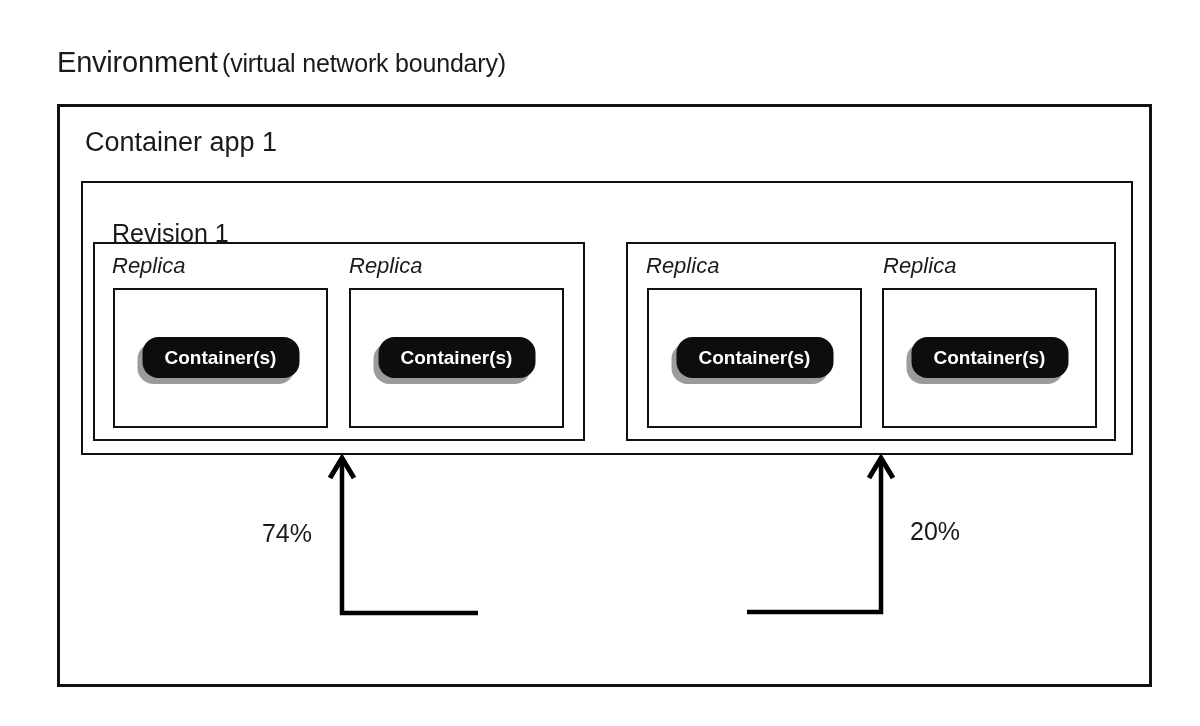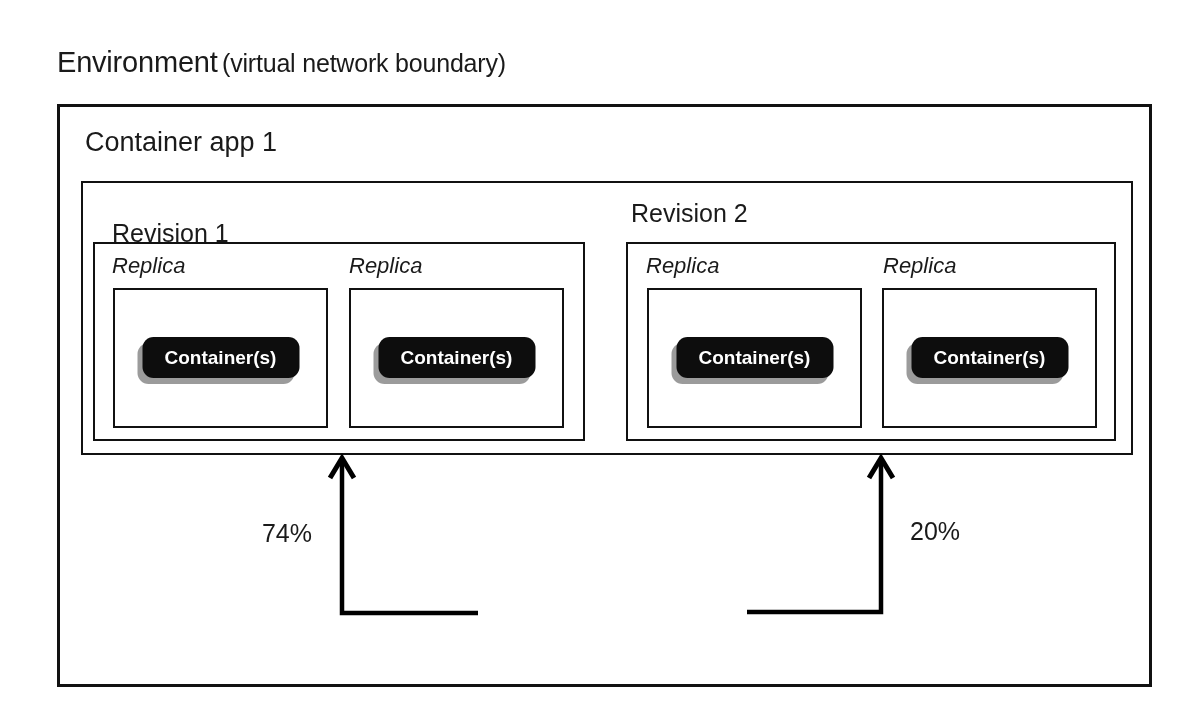--- a/index.html
+++ b/index.html
@@ -54,21 +54,21 @@
   .replica-box.p1 { left: 113px; }
   .replica-box.p2 { left: 349px; }
   .replica-box.p3 { left: 647px; }
   .replica-box.p4 { left: 882px; }
 
   .container-pill {
     position: absolute; left: 50%; top: 47px;
     transform: translateX(-50%);
     width: 157px; height: 41px;
     background: #0d0d0d; color: #ffffff;
-    border-radius: 11px;
+    border-radius: 16px;
     box-shadow: -5px 6px 0 #9b9b9b;
     display: flex; align-items: center; justify-content: center;
     font-size: 19px; font-weight: 700; white-space: nowrap;
   }
 
   .traffic-label { position: absolute; font-size: 25px; line-height: 34px; }
   .traffic-label.t1 { left: 230px; top: 516px; width: 82px; text-align: right; }
   .traffic-label.t2 { left: 903px; top: 514px; width: 82px; text-align: left; margin-left: 7px; }
 
   .ingress-box {
@@ -95,21 +95,20 @@
   </div>
 
   <div class="env-box"></div>
 
   <div class="app-label">Container app 1</div>
   <div class="app-box"></div>
 
   <div class="rev-label r1">Revision 1</div>
   <div class="rev-box r1"></div>
 
-  <div class="rev-label r2">Revision 2</div>
   <div class="rev-box r2"></div>
 
   <div class="replica-label p1">Replica</div>
   <div class="replica-label p2">Replica</div>
   <div class="replica-label p3">Replica</div>
   <div class="replica-label p4">Replica</div>
 
   <div class="replica-box p1">
     <div class="container-pill">Container(s)</div>
   </div>

